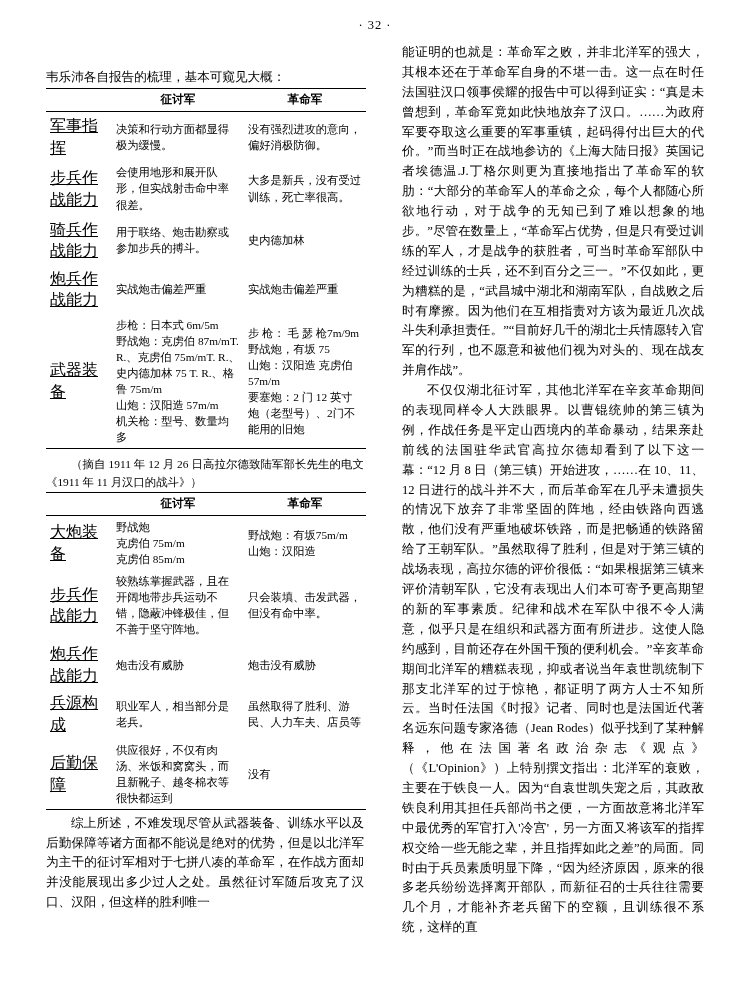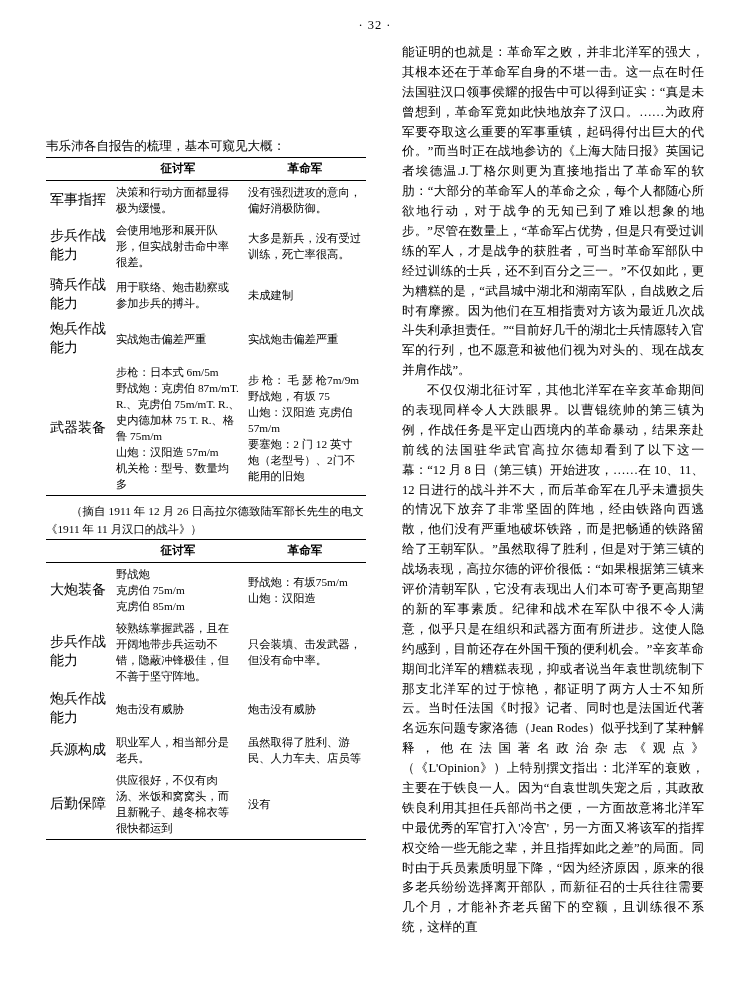--- a/index.html
+++ b/index.html
@@ -78,22 +78,23 @@
     border-top: 1.6px solid #000;
   }
   table.tbl .mid-line {
     border-top: 0.9px solid #000;
   }
   table.tbl .bot-line {
     border-bottom: 1.6px solid #000;
   }
   td.rowlabel {
     text-align: center;
-    font-size: 14px;
+    font-size: 16px;
     line-height: 1.35;
+    text-decoration: underline;
   }
   .note {
     font-size: 11.4px;
     line-height: 1.55;
     margin-top: 7px;
     text-indent: 25px;
     text-align: justify;
   }
   .col1 table.tbl td:nth-child(1) { width: 62px; }
   .col1 table.tbl td:nth-child(2) { width: 128px; }
@@ -127,21 +128,21 @@
           <td>没有强烈进攻的意向，偏好消极防御。</td>
         </tr>
         <tr>
           <td class="rowlabel">步兵作战能力</td>
           <td>会使用地形和展开队形，但实战射击命中率很差。</td>
           <td>大多是新兵，没有受过训练，死亡率很高。</td>
         </tr>
         <tr>
           <td class="rowlabel">骑兵作战能力</td>
           <td>用于联络、炮击勘察或参加步兵的搏斗。</td>
-          <td>未成建制</td>
+          <td>史内德加林</td>
         </tr>
         <tr>
           <td class="rowlabel">炮兵作战能力</td>
           <td>实战炮击偏差严重</td>
           <td>实战炮击偏差严重</td>
         </tr>
         <tr class="bot-line">
           <td class="rowlabel">武器装备</td>
           <td style="white-space: pre-line;">步枪：日本式 6m/5m
 野战炮：克虏伯 87m/mT. R.、克虏伯 75m/mT. R.、史内德加林 75 T. R.、格鲁 75m/m
@@ -192,20 +193,21 @@
           <td class="rowlabel">后勤保障</td>
           <td>供应很好，不仅有肉汤、米饭和窝窝头，而且新靴子、越冬棉衣等很快都运到</td>
           <td>没有</td>
         </tr>
       </tbody>
         </table>
 
 
       <div class="spacer-4"></div>
 
+      <p class="body indent">综上所述，不难发现尽管从武器装备、训练水平以及后勤保障等诸方面都不能说是绝对的优势，但是以北洋军为主干的征讨军相对于七拼八凑的革命军，在作战方面却并没能展现出多少过人之处。虽然征讨军随后攻克了汉口、汉阳，但这样的胜利唯一</p>
 
     </div>
 
     <div class="col col2">
       <p class="body">能证明的也就是：革命军之败，并非北洋军的强大，其根本还在于革命军自身的不堪一击。这一点在时任法国驻汉口领事侯耀的报告中可以得到证实：“真是未曾想到，革命军竟如此快地放弃了汉口。……为政府军要夺取这么重要的军事重镇，起码得付出巨大的代价。”而当时正在战地参访的《上海大陆日报》英国记者埃德温.J.丁格尔则更为直接地指出了革命军的软肋：“大部分的革命军人的革命之众，每个人都随心所欲地行动，对于战争的无知已到了难以想象的地步。”尽管在数量上，“革命军占优势，但是只有受过训练的军人，才是战争的获胜者，可当时革命军部队中经过训练的士兵，还不到百分之三一。”不仅如此，更为糟糕的是，“武昌城中湖北和湖南军队，自战败之后时有摩擦。因为他们在互相指责对方该为最近几次战斗失利承担责任。”“目前好几千的湖北士兵情愿转入官军的行列，也不愿意和被他们视为对头的、现在战友并肩作战”。</p>
       <p class="body indent">不仅仅湖北征讨军，其他北洋军在辛亥革命期间的表现同样令人大跌眼界。以曹锟统帅的第三镇为例，作战任务是平定山西境内的革命暴动，结果亲赴前线的法国驻华武官高拉尔德却看到了以下这一幕：“12 月 8 日（第三镇）开始进攻，……在 10、11、12 日进行的战斗并不大，而后革命军在几乎未遭损失的情况下放弃了非常坚固的阵地，经由铁路向西逃散，他们没有严重地破坏铁路，而是把畅通的铁路留给了王朝军队。”虽然取得了胜利，但是对于第三镇的战场表现，高拉尔德的评价很低：“如果根据第三镇来评价清朝军队，它没有表现出人们本可寄予更高期望的新的军事素质。纪律和战术在军队中很不令人满意，似乎只是在组织和武器方面有所进步。这使人隐约感到，目前还存在外国干预的便利机会。”辛亥革命期间北洋军的糟糕表现，抑或者说当年袁世凯统制下那支北洋军的过于惊艳，都证明了两方人士不知所云。当时任法国《时报》记者、同时也是法国近代著名远东问题专家洛德（Jean Rodes）似乎找到了某种解释，他在法国著名政治杂志《观点》（《L'Opinion》）上特别撰文指出：北洋军的衰败，主要在于铁良一人。因为“自袁世凯失宠之后，其政敌铁良利用其担任兵部尚书之便，一方面故意将北洋军中最优秀的军官打入'冷宫'，另一方面又将该军的指挥权交给一些无能之辈，并且指挥如此之差”的局面。同时由于兵员素质明显下降，“因为经济原因，原来的很多老兵纷纷选择离开部队，而新征召的士兵往往需要几个月，才能补齐老兵留下的空额，且训练很不系统，这样的直</p>
     </div>
 
   </div>
 </div>

